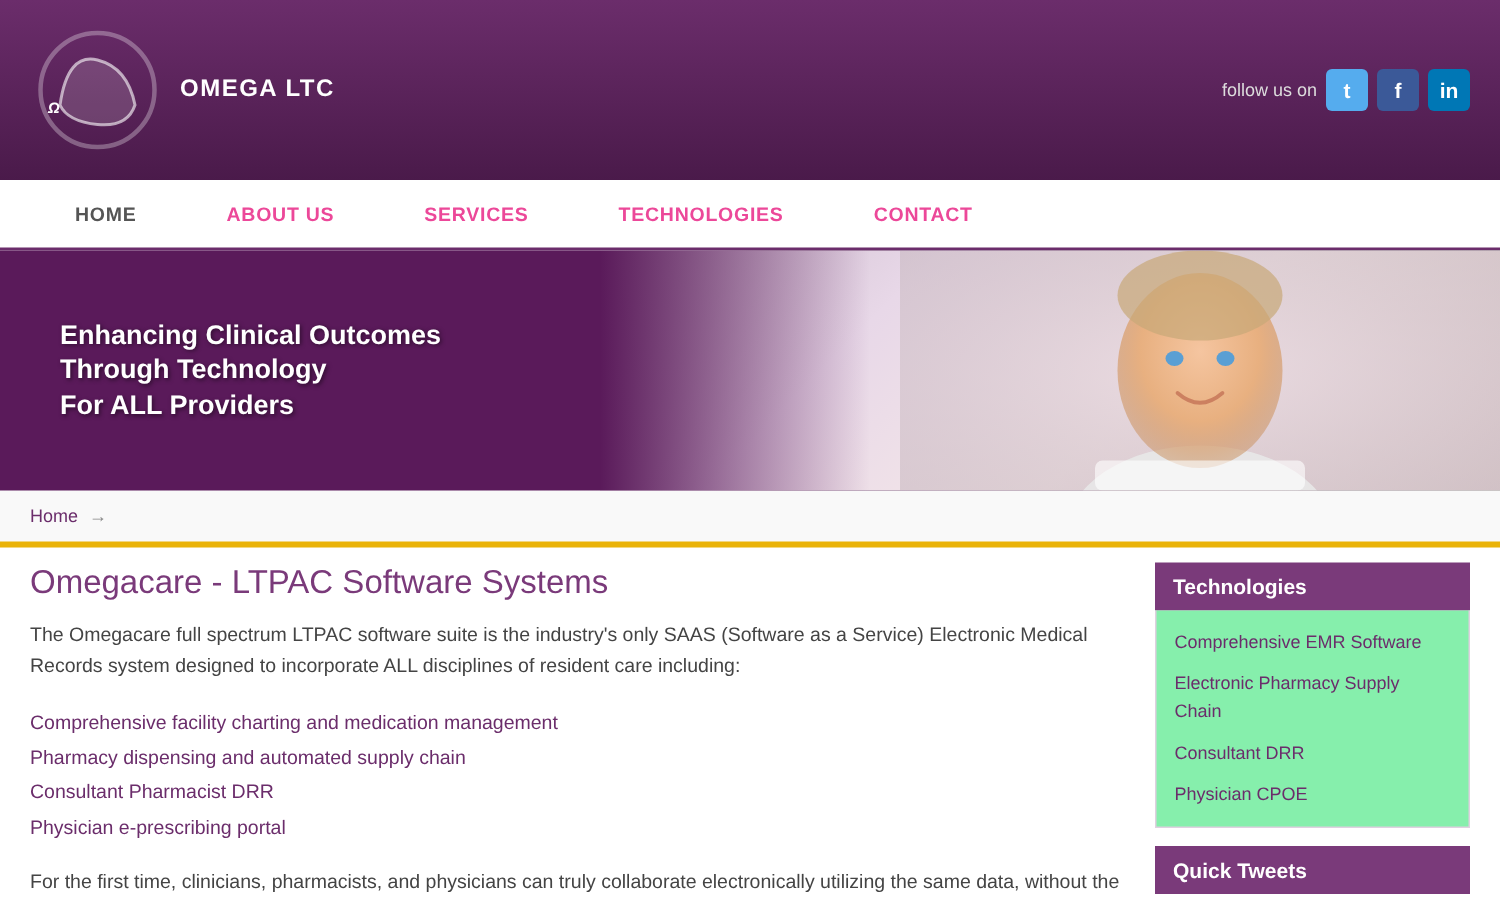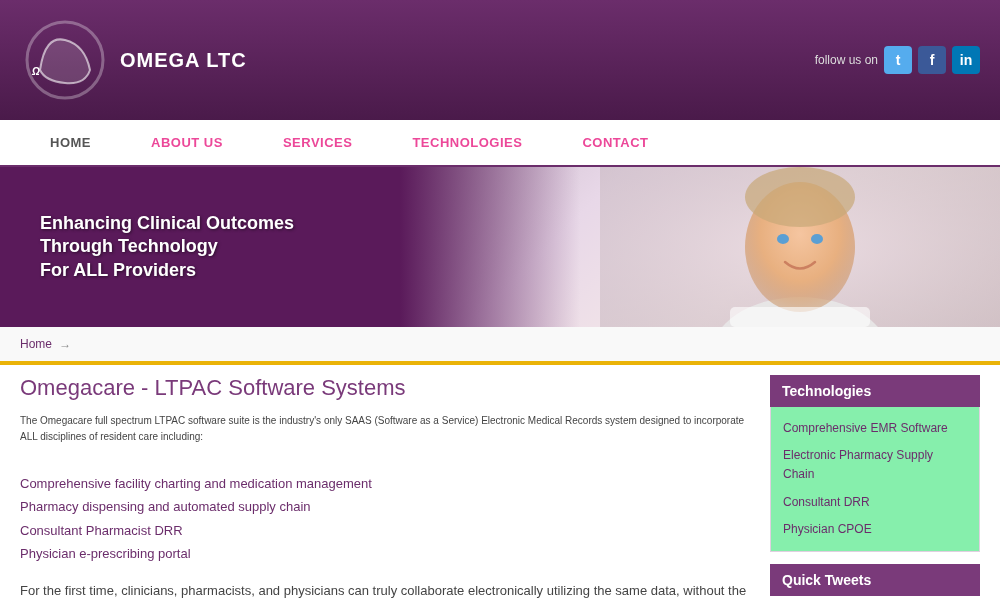--- a/index.html
+++ b/index.html
@@ -18,21 +18,21 @@
       display: flex;
       align-items: center;
       gap: 10px;
     }
     .logo-icon {
       width: 90px;
       height: 90px;
     }
     .logo-text {
       color: #fff;
-      font-size: 20px;
+      font-size: 16px;
       font-weight: bold;
       letter-spacing: 1px;
     }
     .header-right {
       display: flex;
       flex-direction: column;
       gap: 8px;
     }
     .social-area {
       display: flex;
@@ -151,24 +151,24 @@
       flex-shrink: 0;
     }
 
     .page-title {
       font-size: 22px;
       color: #7a3a7a;
       font-weight: normal;
       margin-bottom: 12px;
     }
     .intro-text {
-      font-size: 10px;
+      font-size: 13px;
       line-height: 1.6;
       color: #444;
-      margin-bottom: 27px;
+      margin-bottom: 15px;
     }
     .features-list {
       list-style: none;
       margin-bottom: 15px;
     }
     .features-list li {
       font-size: 13px;
       line-height: 1.8;
       color: #6b2d6b;
     }

